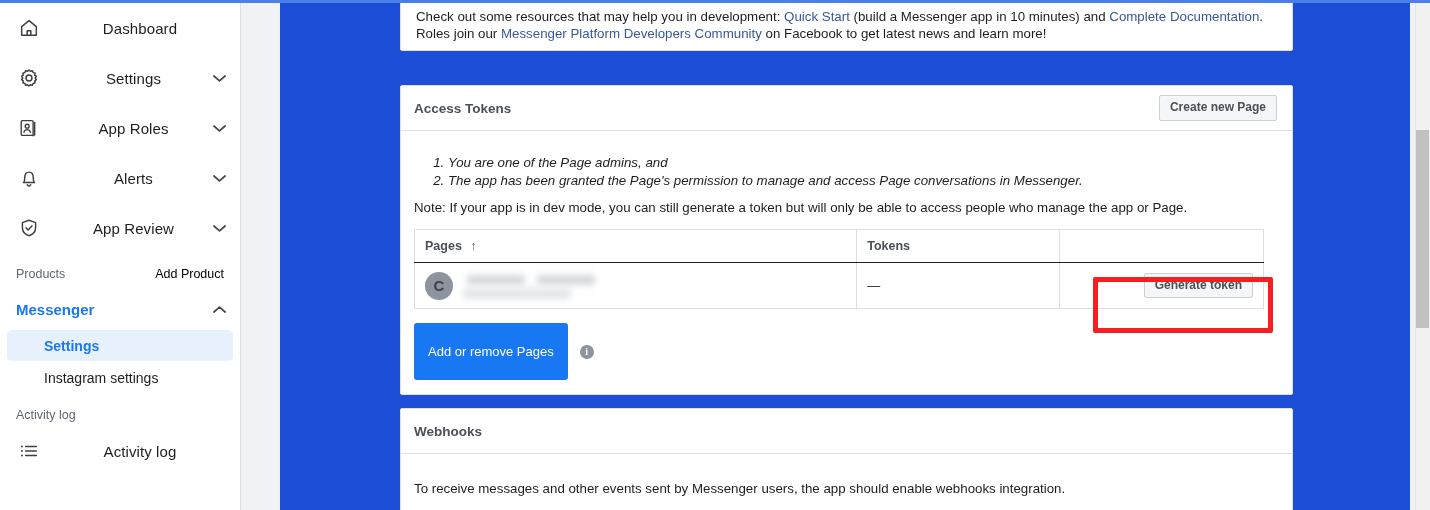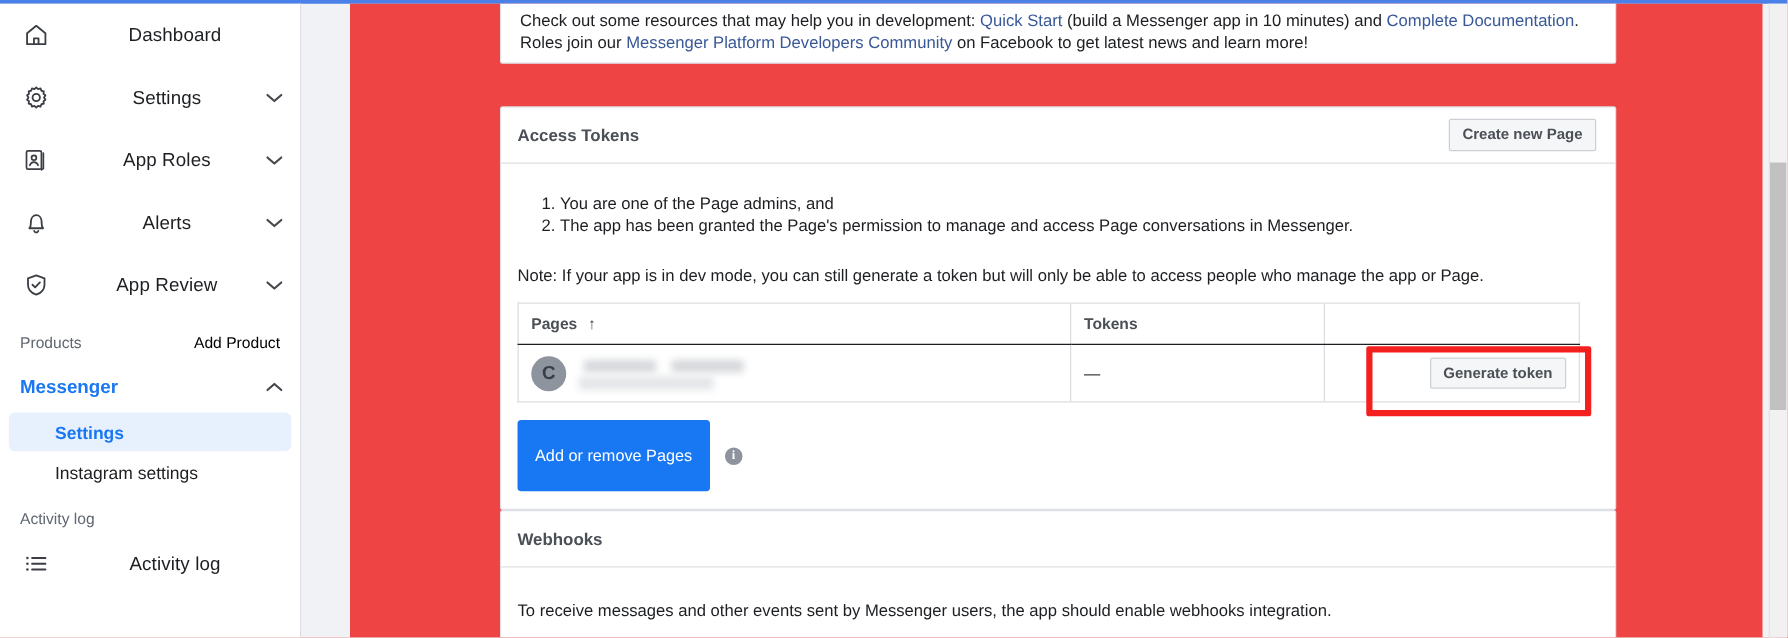--- a/index.html
+++ b/index.html
@@ -95,21 +95,21 @@
     font-size: 12.5px; color: #606770;
     padding: 0 16px;
     height: 28px; display: flex; align-items: center;
     margin-top: 8px;
   }
 
   
   .main {
     position: absolute; top: 3px; left: 280px;
     width: 1130px; height: 507px;
-    background: #ef4444;
+    background: #1d4ed8;
     overflow: hidden;
   }
   .card {
     position: absolute;
     left: 120px; width: 893px;
     background: #ffffff;
     border: 1px solid #dde0e4;
     border-radius: 2px;
   }
   .card-head {
@@ -130,22 +130,22 @@
     cursor: pointer;
     line-height: 1.1;
   }
   .card-body { padding: 14px 13px 14px 13px; }
 
   .p {
     font-size: 13.3px; color: #1c1e21; line-height: 17px;
     margin: 0 0 0 0;
   }
   .ol {
-    margin: 9px 0 22px 0; padding-left: 34px;
-    font-size: 13.3px; color: #1c1e21; line-height: 18px;
+    margin: 9px 0 9px 0; padding-left: 34px;
+    font-size: 13.3px; color: #1c1e21; line-height: 18px; font-style: italic;
   }
   .ol li { margin: 0; padding: 0; }
 
   
   .tbl {
     margin-top: 13px;
     width: 850px;
     border: 1px solid #dadde1;
     border-collapse: collapse;
     background: #fff;

